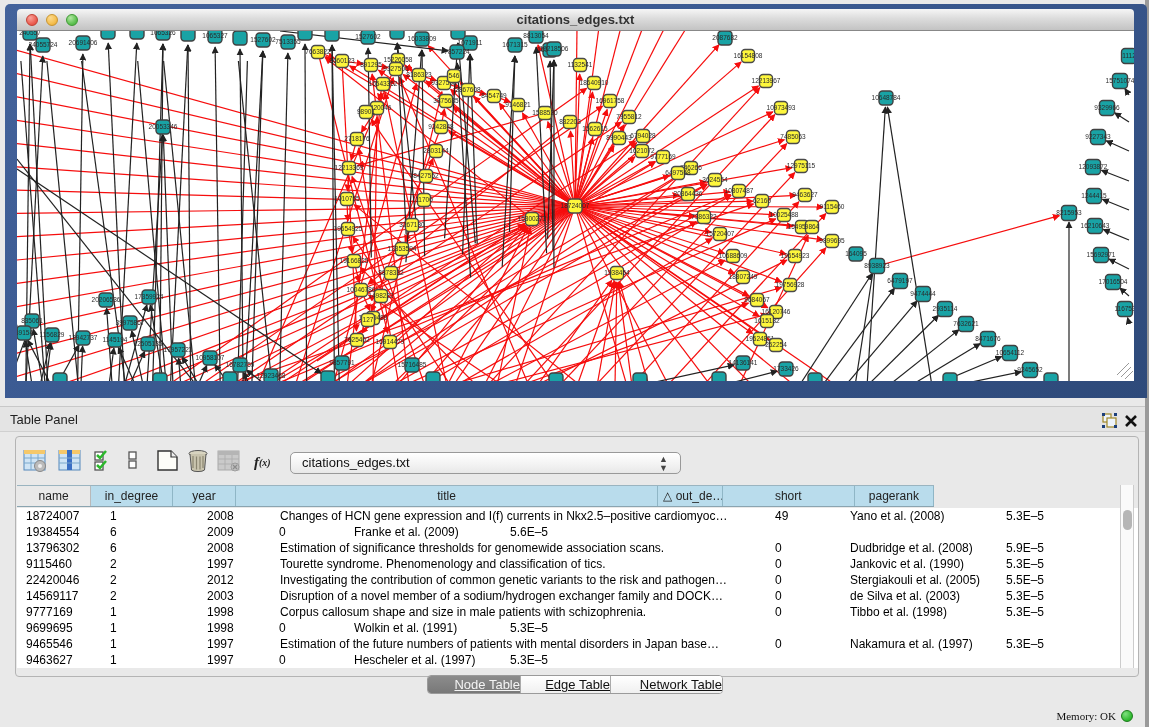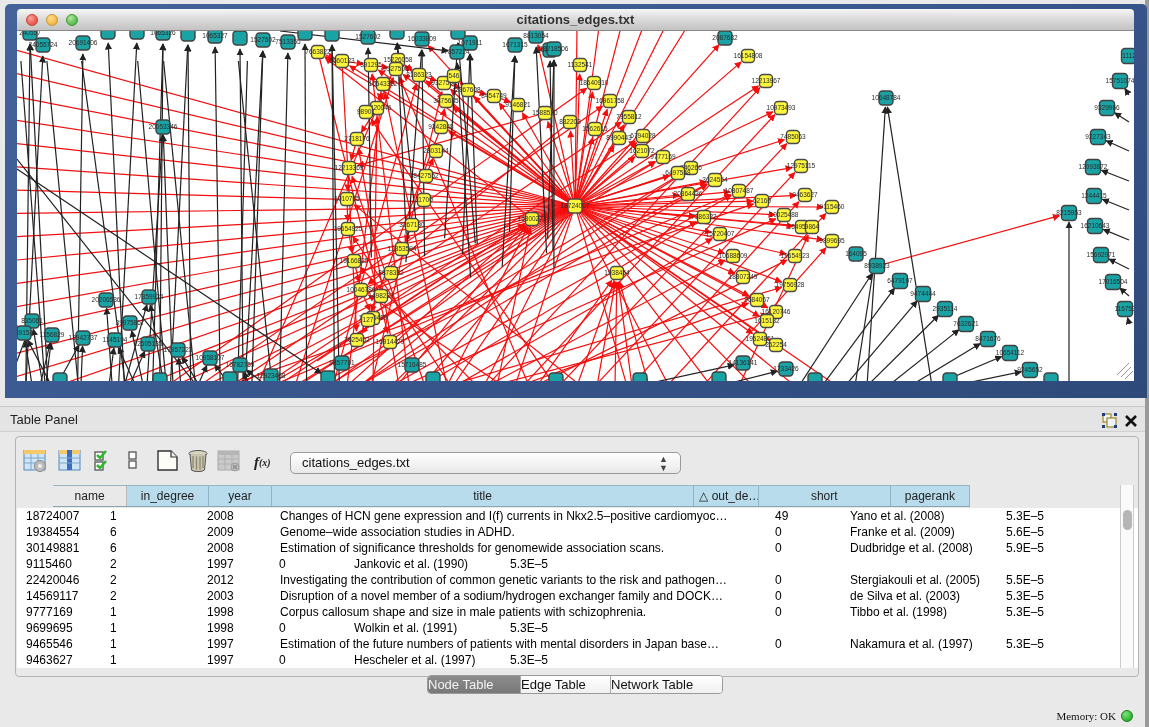--- a/index.html
+++ b/index.html
@@ -22,33 +22,33 @@
   border-top:1px solid #c8c8c8; border-bottom:1px solid #d0d0d0; }
 #tp-head .t { font-size:13px; color:#222; line-height:25px; padding-left:10px; }
 #tbox { position:absolute; left:15px; top:436px; width:1124px; height:241px;
   border:1px solid #b4b4b4; border-radius:4px; background:#e9e9e9; }
 #toolbar { position:absolute; left:0; top:0; width:100%; height:47px; }
 #combo { position:absolute; left:274px; top:15px; width:391px; height:22px;
   background:linear-gradient(#ffffff,#f2f2f2 60%,#e8e8e8); border:1px solid #999; border-radius:5px;
   font-size:13px; color:#111; line-height:20px; padding-left:11px; }
 #combo .ar { position:absolute; right:12px; top:2px; font-size:9px; color:#444; line-height:9px; }
 #thead { position:absolute; left:1px; top:48px; width:917px; height:22px; display:flex;
-  border-top:1px solid #9ab4c0; border-bottom:1px solid #8aa4b0; background:#fff;margin-left:36px; }
+  border-top:1px solid #9ab4c0; border-bottom:1px solid #8aa4b0; background:#fff; }
 #thead div { background:#b9dcec; border-right:1px solid #8fb6c6; font-size:12px; color:#222;
   text-align:center; line-height:21px; overflow:hidden; white-space:nowrap; }
 #rows { position:absolute; left:1px; top:71px; width:1121px; height:160px; background:#fff; font-size:12px; color:#000; }
 .row { display:flex; height:16px; line-height:16px; white-space:nowrap; }
 .row div { overflow:hidden; }
 #sbar { position:absolute; left:1104px; top:48px; width:14px; height:183px; background:#fafafa;
   border-left:1px solid #ccc; border-right:1px solid #ccc; }
 #sbar .th { position:absolute; left:2px; top:25px; width:9px; height:20px; background:#b6b6b6; border-radius:5px; }
 
 #tabs { position:absolute; left:427px; top:675px; width:296px; height:19px; display:flex;
   border:1px solid #9a9a9a; border-radius:4px; overflow:hidden; background:#fff; font-size:13px; }
-#tabs div { text-align:left; line-height:18px; color:#111; background:linear-gradient(#fff,#f0f0f0); }
+#tabs div { text-align:right; line-height:18px; color:#111; background:linear-gradient(#fff,#f0f0f0);text-decoration:underline; }
 #tabs .sel { background:linear-gradient(#8c8c8c,#787878); color:#f4f4f4; }
 #status { position:absolute; right:16px; bottom:5px; font-size:11px; color:#111;font-family:Liberation Serif, serif; }
 #status .dot { display:inline-block; width:12px; height:12px; border-radius:50%;
   background:radial-gradient(circle at 35% 30%,#7fe07f,#2db82d 70%); border:1px solid #1a7a1a; vertical-align:-2px; margin-left:5px; }
 </style></head>
 <body>
 <div class="rightedge"></div>
 <div id="win">
   <div id="titlebar">
     <div class="tl" style="left:9px;background:radial-gradient(circle at 35% 30%,#f7a39a,#ec6054 60%,#d94438);border:1px solid #c33f33;"></div>
@@ -703,38 +703,38 @@
         <div style="width:74px;padding-left:7px">2008</div>
         <div style="width:496px;padding-left:6px">Changes of HCN gene expression and I(f) currents in Nkx2.5–positive cardiomyoc…</div>
         <div style="width:75px;padding-left:5px">49</div>
         <div style="width:155px;padding-left:5px">Yano et al. (2008)</div>
         <div style="width:93px;padding-left:6px">5.3E–5</div>
       </div>
 <div class="row">
         <div style="width:87px;padding-left:9px">19384554</div>
         <div style="width:96px;padding-left:6px">6</div>
         <div style="width:74px;padding-left:7px">2009</div>
-        <div style="width:496px;padding-left:6px">Genome–wide association studies in ADHD.</div>
         <div style="width:75px;padding-left:5px">0</div>
         <div style="width:155px;padding-left:5px">Franke et al. (2009)</div>
         <div style="width:93px;padding-left:6px">5.6E–5</div>
       </div>
 <div class="row">
-        <div style="width:87px;padding-left:9px">30149881</div>
+        <div style="width:87px;padding-left:9px">13796302</div>
         <div style="width:96px;padding-left:6px">6</div>
         <div style="width:74px;padding-left:7px">2008</div>
         <div style="width:496px;padding-left:6px">Estimation of significance thresholds for genomewide association scans.</div>
         <div style="width:75px;padding-left:5px">0</div>
         <div style="width:155px;padding-left:5px">Dudbridge et al. (2008)</div>
         <div style="width:93px;padding-left:6px">5.9E–5</div>
       </div>
 <div class="row">
         <div style="width:87px;padding-left:9px">9115460</div>
         <div style="width:96px;padding-left:6px">2</div>
         <div style="width:74px;padding-left:7px">1997</div>
+        <div style="width:496px;padding-left:6px">Tourette syndrome. Phenomenology and classification of tics.</div>
         <div style="width:75px;padding-left:5px">0</div>
         <div style="width:155px;padding-left:5px">Jankovic et al. (1990)</div>
         <div style="width:93px;padding-left:6px">5.3E–5</div>
       </div>
 <div class="row">
         <div style="width:87px;padding-left:9px">22420046</div>
         <div style="width:96px;padding-left:6px">2</div>
         <div style="width:74px;padding-left:7px">2012</div>
         <div style="width:496px;padding-left:6px">Investigating the contribution of common genetic variants to the risk and pathogen…</div>
         <div style="width:75px;padding-left:5px">0</div>

